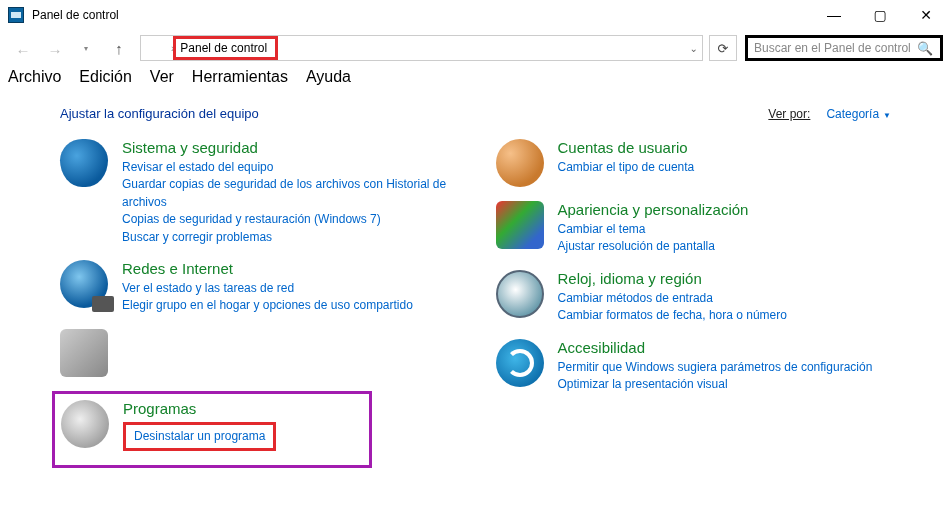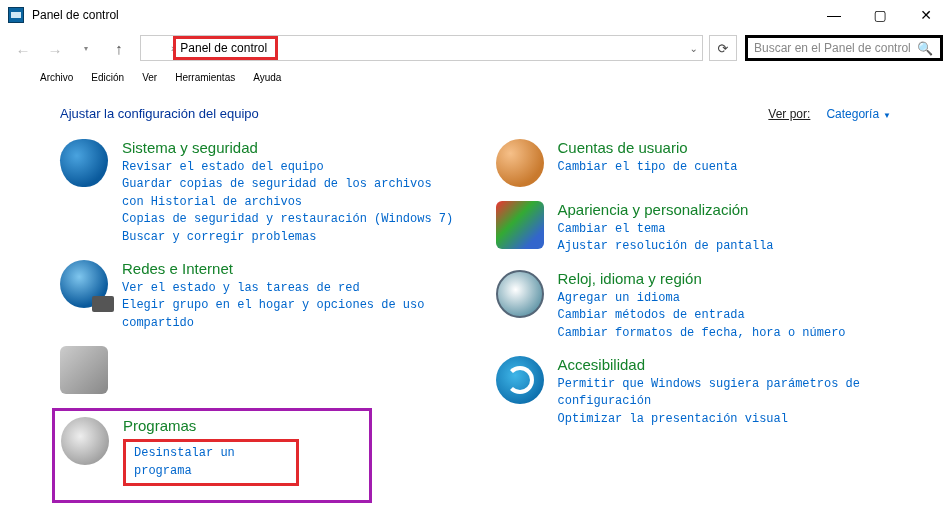--- a/index.html
+++ b/index.html
@@ -17,37 +17,37 @@
 .chevdown { font-size: 8px; margin-left: -2px; color: #888; }
 .addrbar { flex: 1; height: 26px; border: 1px solid #ccc; display: flex; align-items: center; margin: 0 4px; position: relative; }
 .addrbar .icon-sm { width: 20px; height: 20px; margin: 0 4px; display: flex; align-items: center; justify-content: center; }
 .addrbar .sep { color: #888; padding: 0 2px; font-size: 10px; }
 .addrbar .crumb { padding: 0 2px; font-size: 12px; }
 .addrbar .dd { position: absolute; right: 4px; color: #666; font-size: 10px; }
 .refreshbtn { width: 28px; height: 26px; border: 1px solid #ccc; display: flex; align-items: center; justify-content: center; font-size: 13px; color: #444; }
 .searchbox { width: 198px; height: 26px; border: 3px solid #000000; display: flex; align-items: center; padding: 0 6px; margin-left: 6px; color: #888; font-size: 12px; }
 .searchbox .lens { margin-left: auto; color: #555; font-size: 13px; }
 
-.menubar { height: 22px; display: flex; align-items: center; padding: 0 8px; gap: 18px; font-size: 10px; margin-left: 32px; }
+.menubar { height: 22px; display: flex; align-items: center; padding: 0 8px; gap: 18px; font-size: 16px; }
 .menubar span { color: #000; }
 
 .content { padding: 18px 60px 10px 60px; }
 .page-header { display: flex; align-items: center; margin-bottom: 18px; }
 .page-title { font-size: 13px; color: #003399; flex: 1; }
 .viewby-label { font-size: 12px; color: #222; margin-right: 16px; text-decoration: underline; }
 .viewby-value { font-size: 12px; color: #0066cc; }
 .viewby-value .tri { font-size: 8px; margin-left: 4px; }
 
 .categories { display: flex; gap: 40px; }
 .col { flex: 1; }
 .cat { display: flex; margin-bottom: 14px; }
 .cat-icon { width: 48px; height: 48px; margin-right: 14px; flex-shrink: 0; }
 .cat-body { flex: 1; }
 .cat-title { color: #13822a; font-size: 15px; margin-bottom: 3px; }
-.cat-link { color: #0066cc; font-size: 12px; display: block; line-height: 1.45; font-family: Liberation Mono, monospace; }
+.cat-link { color: #0066cc; font-size: 12px; display: block; line-height: 1.45; }
 
 
 .ic-shield { background: radial-gradient(circle at 35% 35%, #4aa3df 0%, #0a5a9c 70%); border-radius: 50% 50% 50% 50% / 48% 48% 60% 60%; }
 .ic-globe { background: radial-gradient(circle at 40% 35%, #7fc6ee 0%, #0a5a9c 70%); border-radius: 50%; position: relative; }
 .ic-globe::after { content:""; position:absolute; right:-6px; bottom:-4px; width:22px; height:16px; background:#555; border-radius:2px; }
 .ic-hw { background: linear-gradient(135deg, #ccc 0%, #888 100%); border-radius: 6px; }
 .ic-prog { background: radial-gradient(circle at 40% 40%, #eee 0%, #999 80%); border-radius: 50%; box-shadow: 6px -4px 0 -8px #c9a85a inset; }
 .ic-users { background: radial-gradient(circle at 30% 30%, #f6c089 0%, #c97a2e 70%); border-radius: 50%; }
 .ic-appear { background: linear-gradient(135deg, #e33 0%, #3a3 40%, #36c 80%); border-radius: 6px; }
 .ic-clock { background: radial-gradient(circle at 40% 40%, #fff 0%, #69a 75%); border-radius: 50%; border: 2px solid #567; }
@@ -167,21 +167,20 @@
           <div class="cat-title">Apariencia y personalización</div>
           <a class="cat-link">Cambiar el tema</a>
           <a class="cat-link">Ajustar resolución de pantalla</a>
         </div>
       </div>
 
       <div class="cat">
         <div class="cat-icon ic-clock"></div>
         <div class="cat-body">
           <div class="cat-title">Reloj, idioma y región</div>
-          <a class="cat-link">Agregar un idioma</a>
           <a class="cat-link">Cambiar métodos de entrada</a>
           <a class="cat-link">Cambiar formatos de fecha, hora o número</a>
         </div>
       </div>
 
       <div class="cat">
         <div class="cat-icon ic-access"></div>
         <div class="cat-body">
           <div class="cat-title">Accesibilidad</div>
           <a class="cat-link">Permitir que Windows sugiera parámetros de configuración</a>

